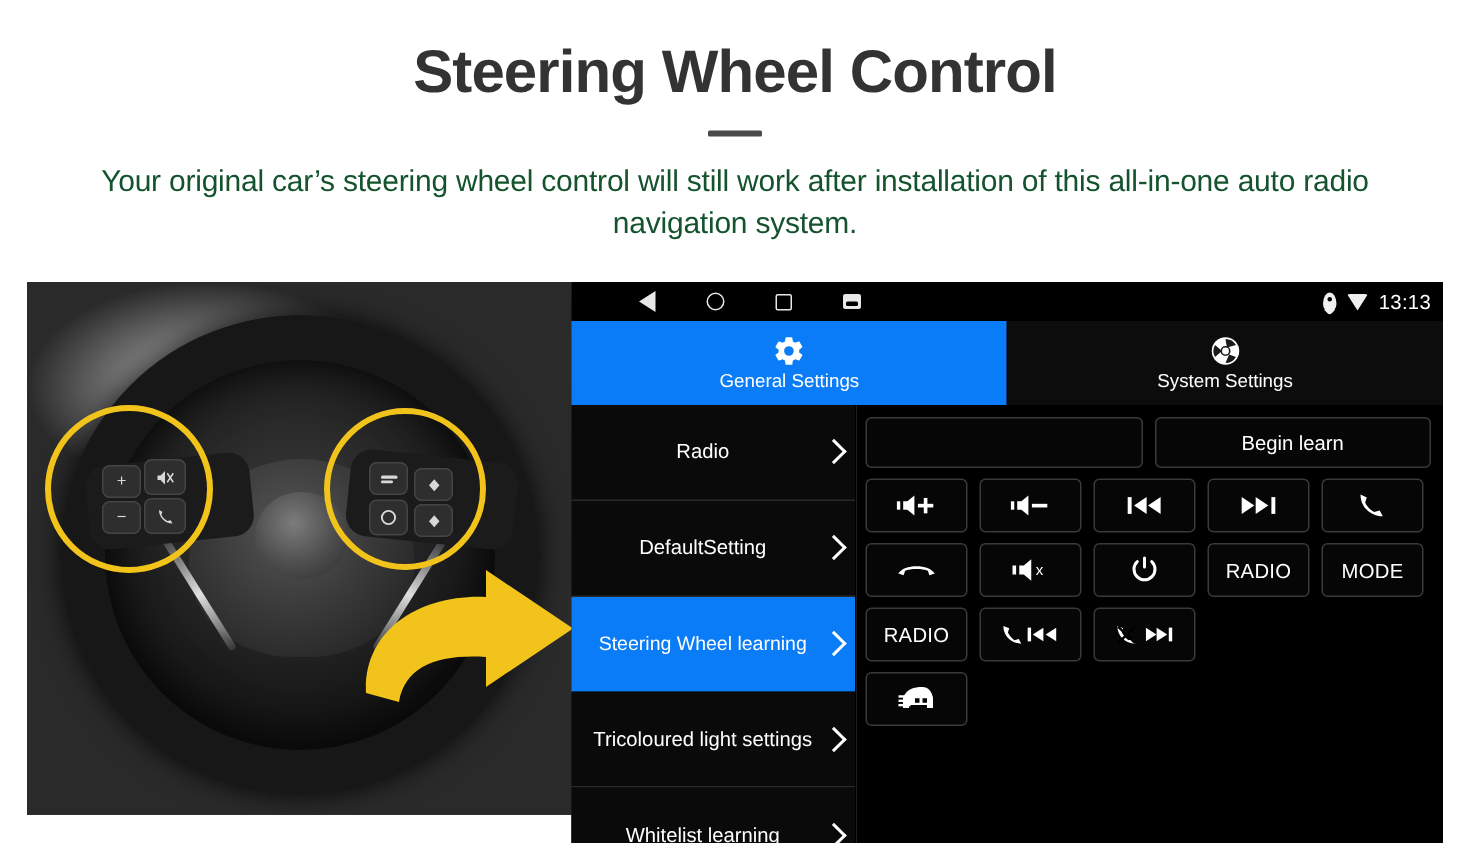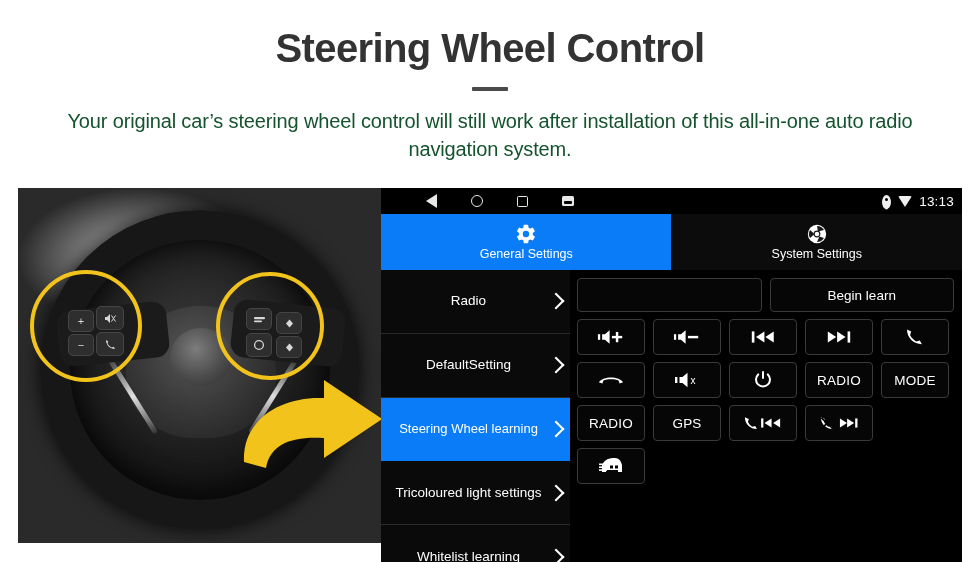--- a/index.html
+++ b/index.html
@@ -404,21 +404,20 @@
               <path d="M5.2 4.4a7 7 0 1 0 9.6 0" fill="none" stroke="#fff" stroke-width="2" stroke-linecap="round"></path>
               <rect x="9" y="1" width="2" height="8" rx="1" fill="#fff"></rect>
             </svg>
           </div>
           <div class="gbtn label">RADIO</div>
           <div class="gbtn label">MODE</div>
         </div>
 
         <div class="btn-grid">
           <div class="gbtn label">RADIO</div>
-          <div class="gbtn label">GPS</div>
           <div class="gbtn">
             <svg width="40" height="16" viewBox="0 0 42 16">
               <path d="M2 2c0 7 5.6 12.4 12.6 12.4l-1.8-3.2-3.1.8C7.9 10.6 6.2 8.9 5.2 6.6L6.1 3.7z" fill="#fff"></path>
               <rect x="19" y="3.2" width="2.4" height="9.6" fill="#fff"></rect>
               <path d="M30 3.2v9.6L22.6 8z" fill="#fff"></path>
               <path d="M39 3.2v9.6L31.6 8z" fill="#fff"></path>
             </svg>
           </div>
           <div class="gbtn">
             <svg width="40" height="16" viewBox="0 0 42 16">

